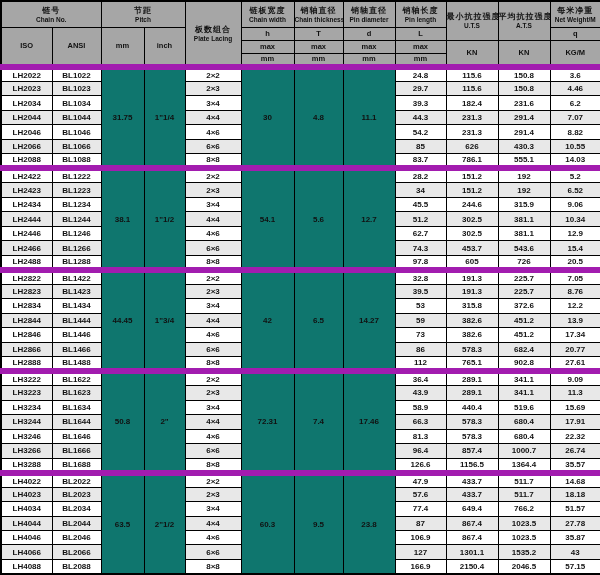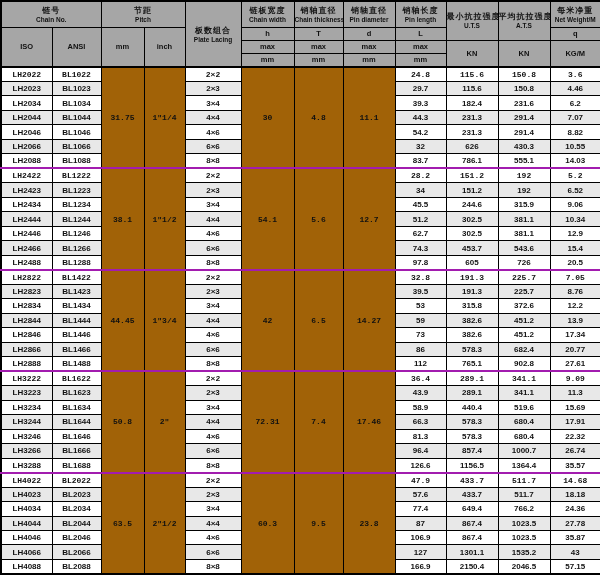--- a/index.html
+++ b/index.html
@@ -26,22 +26,22 @@
   thead tr.hrow-d { height:14px; }
   thead tr.hrow-d th, thead th[rowspan="2"].bspan, thead th.bot { border-bottom:2px solid #000; }
   .zh { font-size:8px; font-weight:bold; letter-spacing:1px; line-height:11px; white-space:nowrap; }
   .en { font-size:6.5px; font-weight:bold; line-height:8px; white-space:nowrap; }
   .sub { font-size:7.5px; font-weight:bold; }
   tbody td {
     font-size:8px; font-weight:bold; height:14px;
     background:#fff; white-space:nowrap;
   }
   tbody tr.alt td { background:#e8e8e8; }
-  tbody td.merged { background:#a16207; }
-  tbody tr.group-start td { border-top:2px solid #a21caf;font-family:Liberation Mono, monospace; }
+  tbody td.merged { background:#0f766e; }
+  tbody tr.group-start td { border-top:6px solid #a21caf; }
 </style>
 </head>
 <body>
 
 <table>
   <colgroup>
     <col style="width:51px">
       <col style="width:49px">
     <col style="width:43px">
       <col style="width:41px">
@@ -172,21 +172,21 @@
         <td>4×6</td>
         <td>54.2</td>
         <td>231.3</td>
         <td>291.4</td>
         <td>8.82</td>
       </tr>
       <tr class="alt ">
         <td>LH2066</td>
         <td>BL1066</td>
         <td>6×6</td>
-        <td>32</td>
+        <td>85</td>
         <td>626</td>
         <td>430.3</td>
         <td>10.55</td>
       </tr>
       <tr class="">
         <td>LH2088</td>
         <td>BL1088</td>
         <td>8×8</td>
         <td>83.7</td>
         <td>786.1</td>
@@ -420,21 +420,21 @@
         <td>511.7</td>
         <td>18.18</td>
       </tr>
       <tr class="">
         <td>LH4034</td>
         <td>BL2034</td>
         <td>3×4</td>
         <td>77.4</td>
         <td>649.4</td>
         <td>766.2</td>
-        <td>24.36</td>
+        <td>51.57</td>
       </tr>
       <tr class="alt ">
         <td>LH4044</td>
         <td>BL2044</td>
         <td>4×4</td>
         <td>87</td>
         <td>867.4</td>
         <td>1023.5</td>
         <td>27.78</td>
       </tr>

